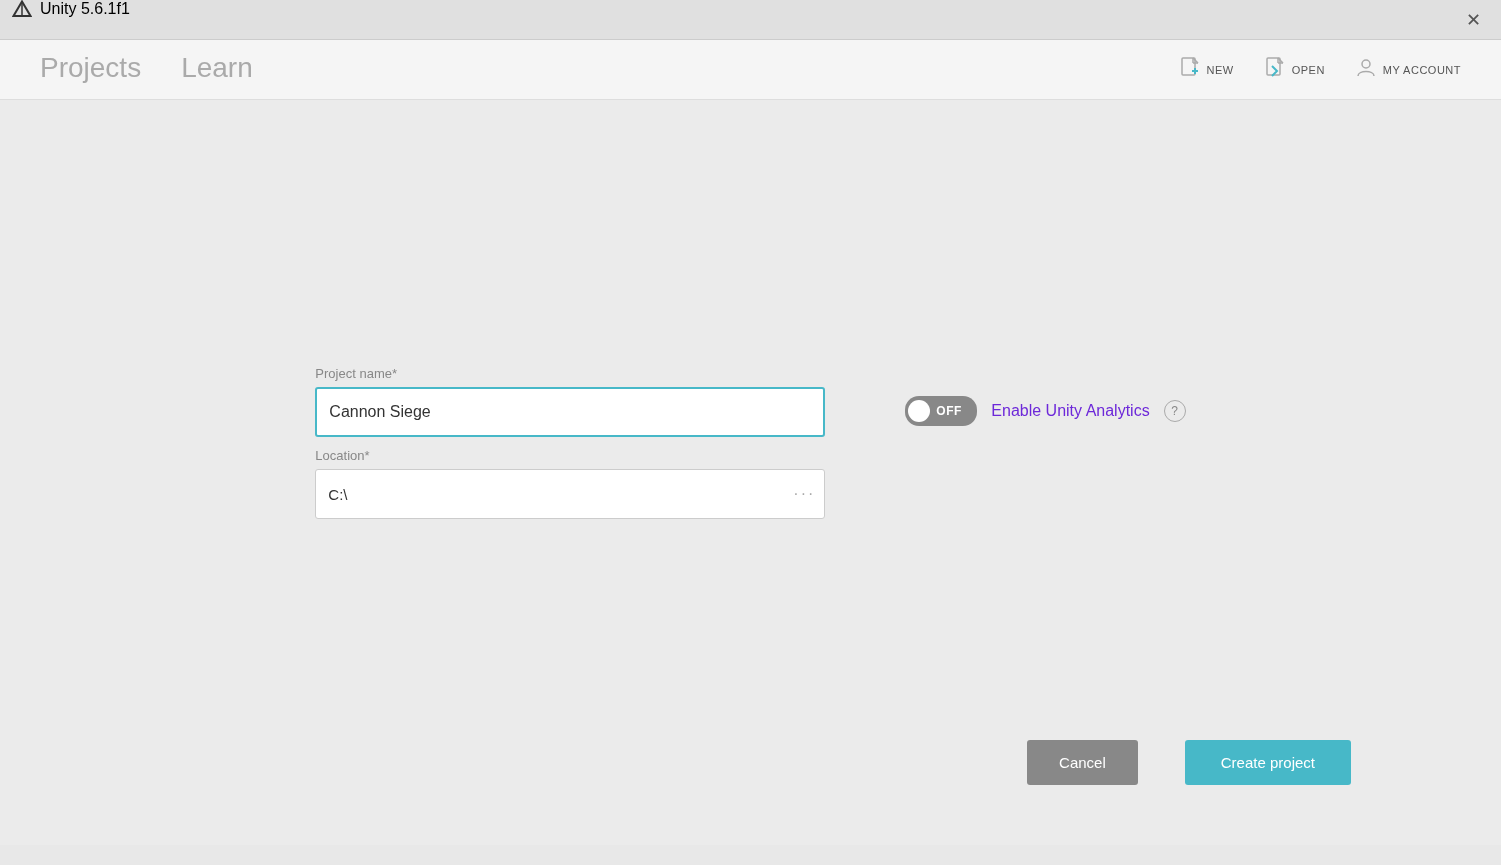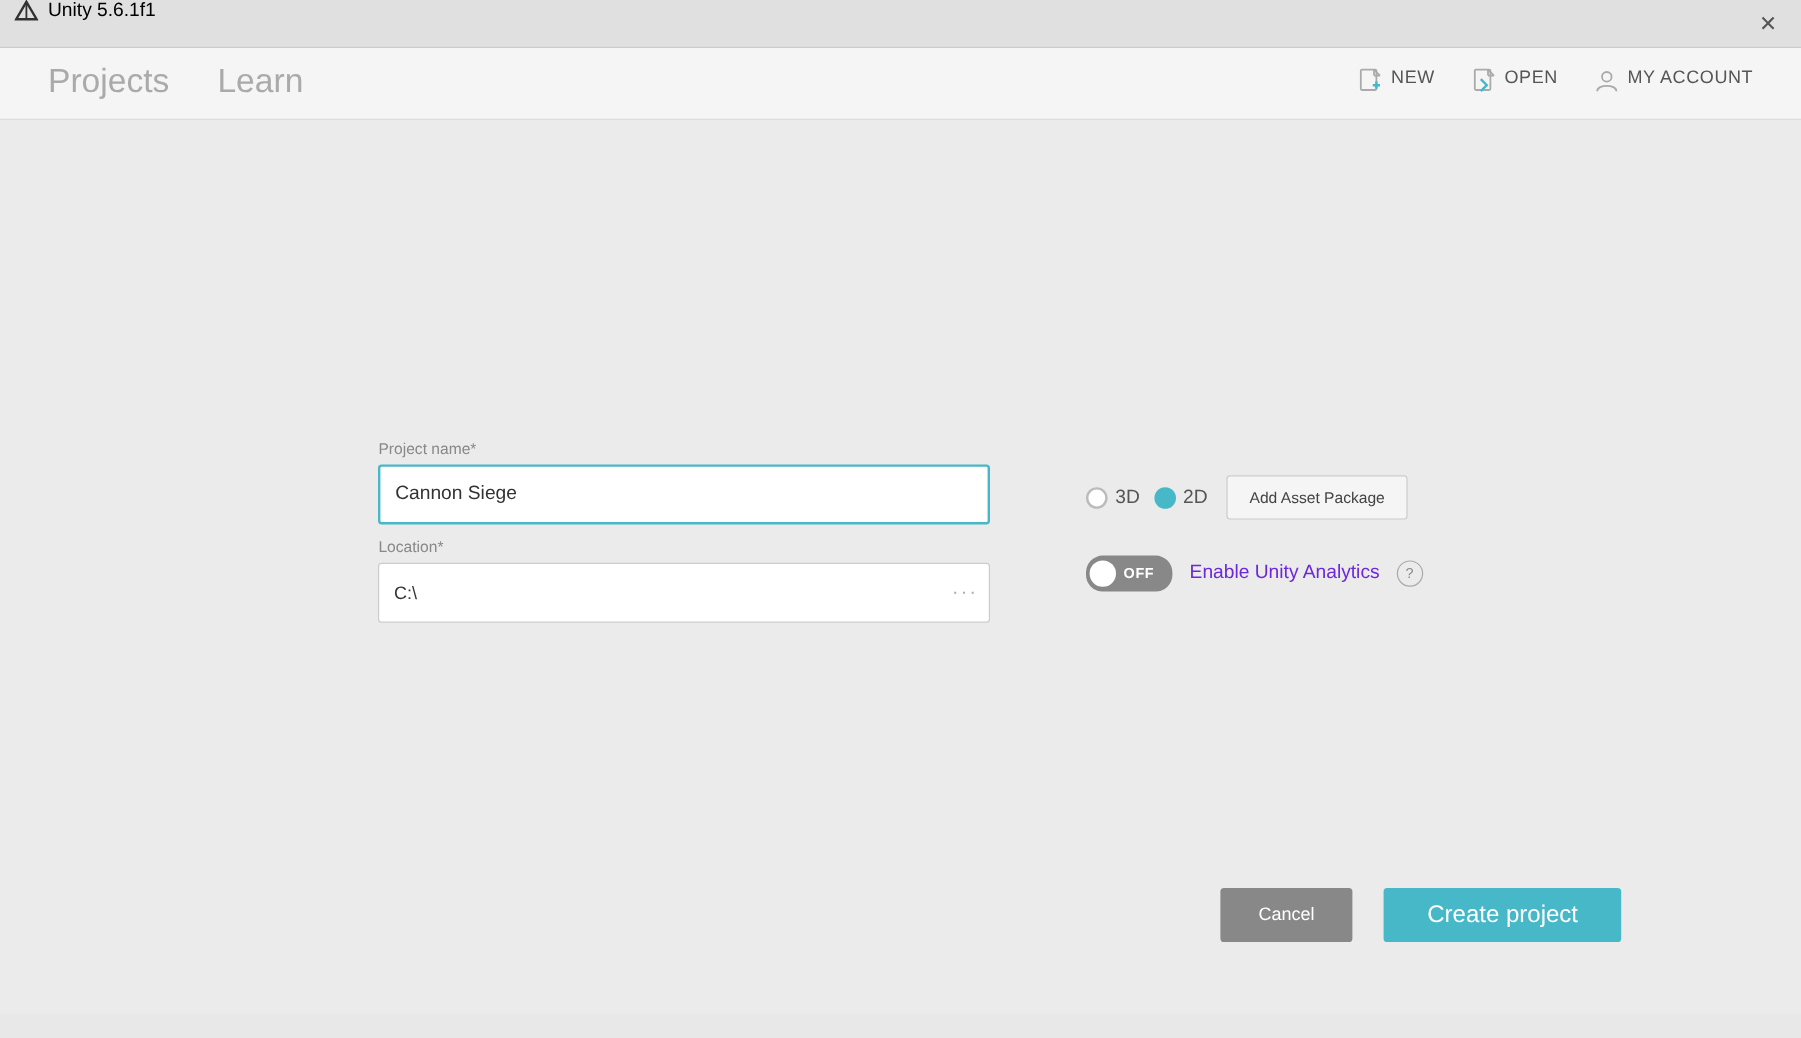--- a/index.html
+++ b/index.html
@@ -64,24 +64,25 @@
 
     .nav-right {
       margin-left: auto;
       display: flex;
       align-items: center;
       gap: 30px;
     }
 
     .nav-action {
       display: flex;
+      align-items: center;
       gap: 6px;
       cursor: pointer;
       color: #555;
-      font-size: 15px;
+      font-size: 11px;
       font-weight: 500;
       letter-spacing: 0.5px;
     }
 
     .nav-icon {
       font-size: 18px;
       color: #aaa;
     }
 
     
@@ -290,23 +291,24 @@
       font-size: 15px;
       padding: 14px 32px;
       cursor: pointer;
     }
 
     .create-btn {
       background: #47b8c8;
       border: none;
       border-radius: 3px;
       color: #fff;
-      font-size: 20px;
+      font-size: 15px;
       padding: 2px 36px;
       cursor: pointer;
+      margin-left: 21px;
     }
   </style>
 </head>
 <body>
 
 <div id="title-bar">
 
   <svg id="title-bar-logo" viewBox="0 0 40 40" fill="none" xmlns="http://www.w3.org/2000/svg">
     <polygon points="20,3 37,32 3,32" fill="none" stroke="#333" stroke-width="4"></polygon>
     <line x1="20" y1="3" x2="20" y2="32" stroke="#333" stroke-width="3"></line>
@@ -370,33 +372,20 @@
         <div class="field-label">Location*</div>
         <div class="location-input-wrapper">
           <input class="location-input" type="text" value="C:\" style="">
           <button class="browse-btn">···</button>
         </div>
       </div>
     </div>
 
     <div class="form-right">
 
-      <div class="dimension-row">
-        <div class="radio-group">
-          <div class="radio-item">
-            <div class="radio-circle"></div>
-            <span class="radio-label">3D</span>
-          </div>
-          <div class="radio-item">
-            <div class="radio-circle selected"></div>
-            <span class="radio-label">2D</span>
-          </div>
-        </div>
-        <button class="add-asset-btn">Add Asset Package</button>
-      </div>
 
       <div class="analytics-row">
         <div class="toggle-switch">
           <div class="toggle-knob"></div>
           <span class="toggle-off-label">OFF</span>
         </div>
         <span class="analytics-label">Enable Unity Analytics</span>
         <div class="help-icon">?</div>
       </div>
 

